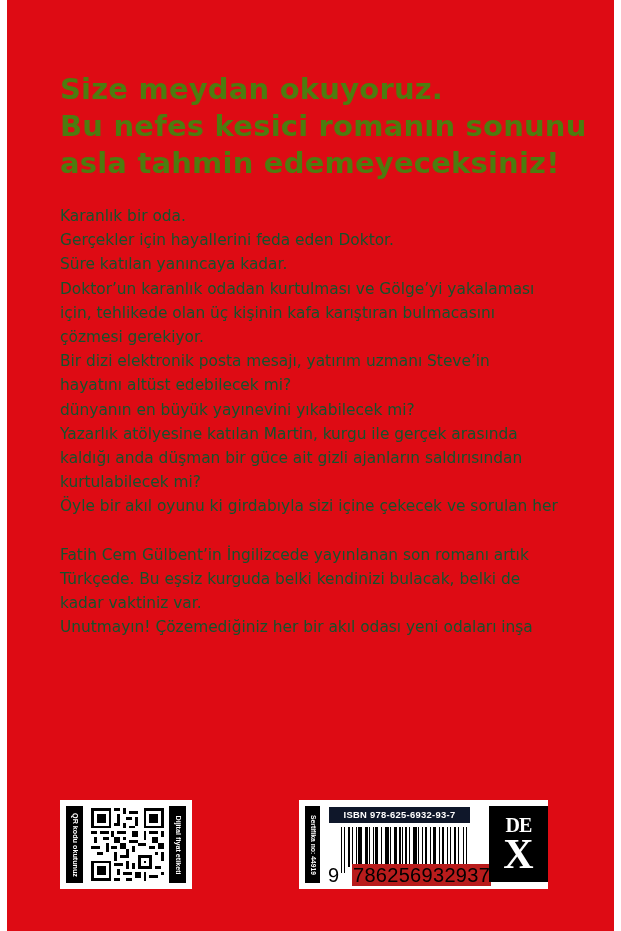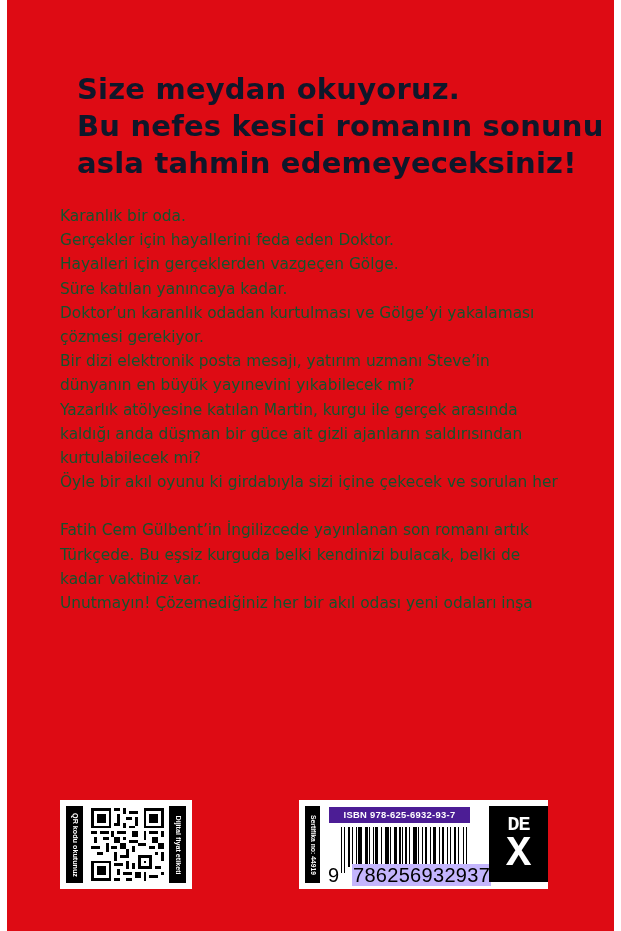--- a/index.html
+++ b/index.html
@@ -7,24 +7,23 @@
     width: 621px; height: 931px; background: #ffffff;
     position: relative; overflow: hidden;
     font-family: "DejaVu Sans", sans-serif;
   }
   .cover {
     position: absolute; left: 7px; top: 0; width: 607px; height: 931px;
     background: #de0b14;
   }
   .headline {
     position: absolute; left: 60px; top: 71px; width: 540px;
-    color: #0f172a; font-weight: bold; font-size: 29px; line-height: 37px;
+    color: #4d7c0f; font-weight: bold; font-size: 29px; line-height: 37px;
     letter-spacing: 0.2px;
     font-family: "DejaVu Sans", sans-serif;
-    margin-left: 17px;
   }
   .headline div { white-space: nowrap; }
   .body-text {
     position: absolute; left: 60px; top: 204px; width: 530px;
     color: #14532d; font-size: 15.4px; line-height: 24.2px;
     font-family: "DejaVu Sans", sans-serif;
   }
   .body-text .line { white-space: nowrap; }
   .body-text .gap { height: 24px; }
 
@@ -51,65 +50,66 @@
 
   
   .isbn-box {
     position: absolute; left: 299px; top: 800px; width: 249px; height: 89px;
     background: #ffffff;
   }
   .cert-strip { left: 6px; top: 6px; height: 77px; width: 15px; }
   .cert-strip span { font-size: 6.8px; }
   .isbn-label {
     position: absolute; left: 30px; top: 7px; width: 141px; height: 16px;
-    background: #4c1d95; color: #fff; font-size: 9.4px; font-weight: bold;
+    background: #0f172a; color: #fff; font-size: 9.4px; font-weight: bold;
     line-height: 16px; text-align: center; white-space: nowrap;
     font-family: "Liberation Sans", sans-serif; letter-spacing: 0.3px;
   }
   .barcode {
     position: absolute; left: 42px; top: 27px; width: 126px; height: 46px;
   }
   .barcode-digits {
     position: absolute; left: 29px; top: 64px; width: 145px; height: 22px;
     font-size: 20px; line-height: 22px; color: #000;
     font-family: "Liberation Sans", sans-serif; white-space: nowrap;
   }
   .barcode-digits .first { position: absolute; left: 0; top: 0; }
   .barcode-digits .rest {
-    position: absolute; left: 24px; top: 0; background: #c4b5fd; padding: 0 1px;
+    position: absolute; left: 24px; top: 0; background: #b91c1c; padding: 0 1px;
     letter-spacing: 0.3px;
   }
   .dex-logo {
     position: absolute; left: 190px; top: 6px; width: 59px; height: 76px;
     background: #000; color: #fff; font-weight: bold;
-    font-family: Liberation Mono, monospace; text-align: center;
+    font-family: Liberation Serif, serif; text-align: center;
   }
   .dex-logo .de { position: absolute; left: 0; right: 0; top: 9px; font-size: 20px; line-height: 20px; letter-spacing: -1px; }
   .dex-logo .x { position: absolute; left: 0; right: 0; top: 27px; font-size: 42px; line-height: 42px; }
 </style>
 </head>
 <body>
 
 <div class="cover"></div>
 
 <div class="headline">
   <div>Size meydan okuyoruz.</div>
   <div>Bu nefes kesici romanın sonunu</div>
   <div>asla tahmin edemeyeceksiniz!</div>
 </div>
 
 <div class="body-text">
   <div>
     <div class="line">Karanlık bir oda.</div>
     <div class="line">Gerçekler için hayallerini feda eden Doktor.</div>
-    <div class="line">Hayalleri için gerçeklerden vazgeçen Gölge.</div>
     <div class="line">Süre katılan yanıncaya kadar.</div>
     <div class="line">Doktor’un karanlık odadan kurtulması ve Gölge’yi yakalaması</div>
+    <div class="line">için, tehlikede olan üç kişinin kafa karıştıran bulmacasını</div>
     <div class="line">çözmesi gerekiyor.</div>
     <div class="line">Bir dizi elektronik posta mesajı, yatırım uzmanı Steve’in</div>
+    <div class="line">hayatını altüst edebilecek mi?</div>
     <div class="line">dünyanın en büyük yayınevini yıkabilecek mi?</div>
     <div class="line">Yazarlık atölyesine katılan Martin, kurgu ile gerçek arasında</div>
     <div class="line">kaldığı anda düşman bir güce ait gizli ajanların saldırısından</div>
     <div class="line">kurtulabilecek mi?</div>
     <div class="line">Öyle bir akıl oyunu ki girdabıyla sizi içine çekecek ve sorulan her</div>
   </div>
   <div class="gap"></div>
   <div>
     <div class="line">Fatih Cem Gülbent’in İngilizcede yayınlanan son romanı artık</div>
     <div class="line">Türkçede. Bu eşsiz kurguda belki kendinizi bulacak, belki de</div>

